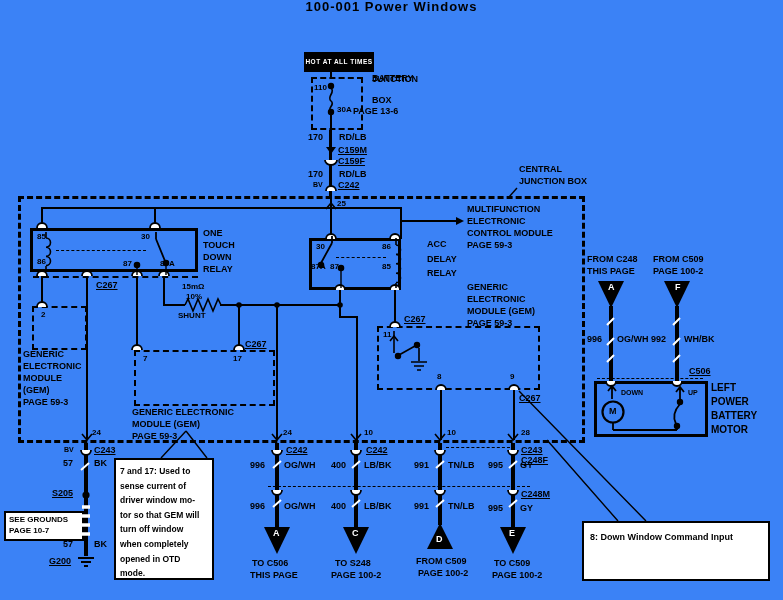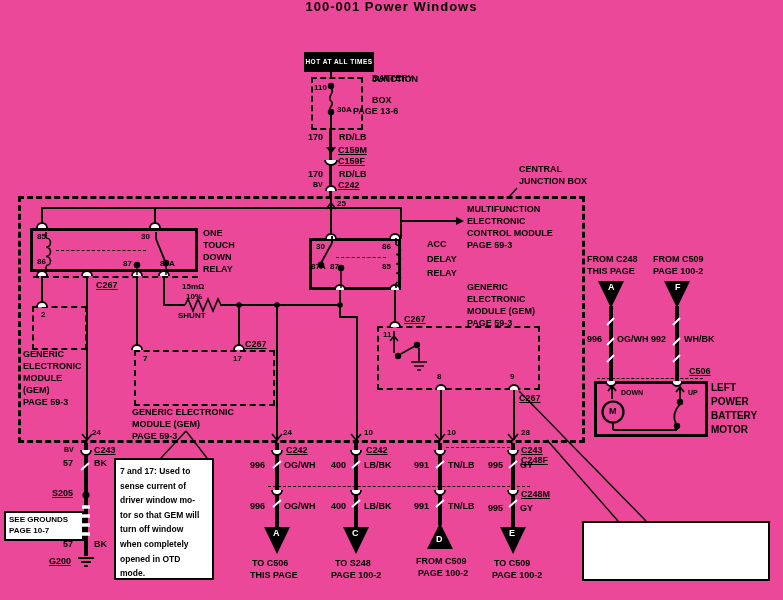--- a/index.html
+++ b/index.html
@@ -1,17 +1,17 @@
 <!DOCTYPE html>
 <html><head>
 <meta charset="utf-8">
 <style>
   *{box-sizing:border-box}
   body{margin:0;background:#fff}
-  #canvas{position:relative;width:783px;height:600px;background:#ec4899;overflow:hidden;
+  #canvas{position:relative;width:783px;height:600px;background:#3b82f6;overflow:hidden;
           font-family:"Liberation Sans",sans-serif}
   .l{position:absolute;font:bold 9px/1.1 "Liberation Sans",sans-serif;color:#000;white-space:nowrap}
   .s8{font-size:8px}.s7{font-size:7px}.s10{font-size:10px}.s13{font-size:13px}
   .u{text-decoration:underline}
   .wt{color:#fff}
   .wh{position:absolute;background:#000;height:2px}
   .wv{position:absolute;background:#000;width:2px}
   .wv3{width:3px}.wv4{width:4px}
   .dh{position:absolute;border-top:2px dashed #000;height:0}
   .dh1{position:absolute;border-top:1px dashed #000;height:0}
@@ -214,20 +214,21 @@
     <div>sense current of</div>
     <div>driver window mo-</div>
     <div>tor so that GEM will</div>
     <div>turn off window</div>
     <div>when completely</div>
     <div>opened in OTD</div>
     <div>mode.</div>
   </div>
 
   <div class="legbox" style="left:582px;top:521px;width:188px;height:60px">
+    <div>8: Down Window Command Input</div>
   </div>
 
   <div class="l" style="left:587px;top:255px">FROM C248</div>
   <div class="l" style="left:587px;top:267px">THIS PAGE</div>
   <div class="l" style="left:653px;top:255px">FROM C509</div>
   <div class="l" style="left:653px;top:267px">PAGE 100-2</div>
   <div class="tridn" style="left:598px;top:281px"></div>
   <div class="l wt" style="left:608px;top:283px">A</div>
   <div class="tridn" style="left:664px;top:281px"></div>
   <div class="l wt" style="left:675px;top:283px">F</div>

